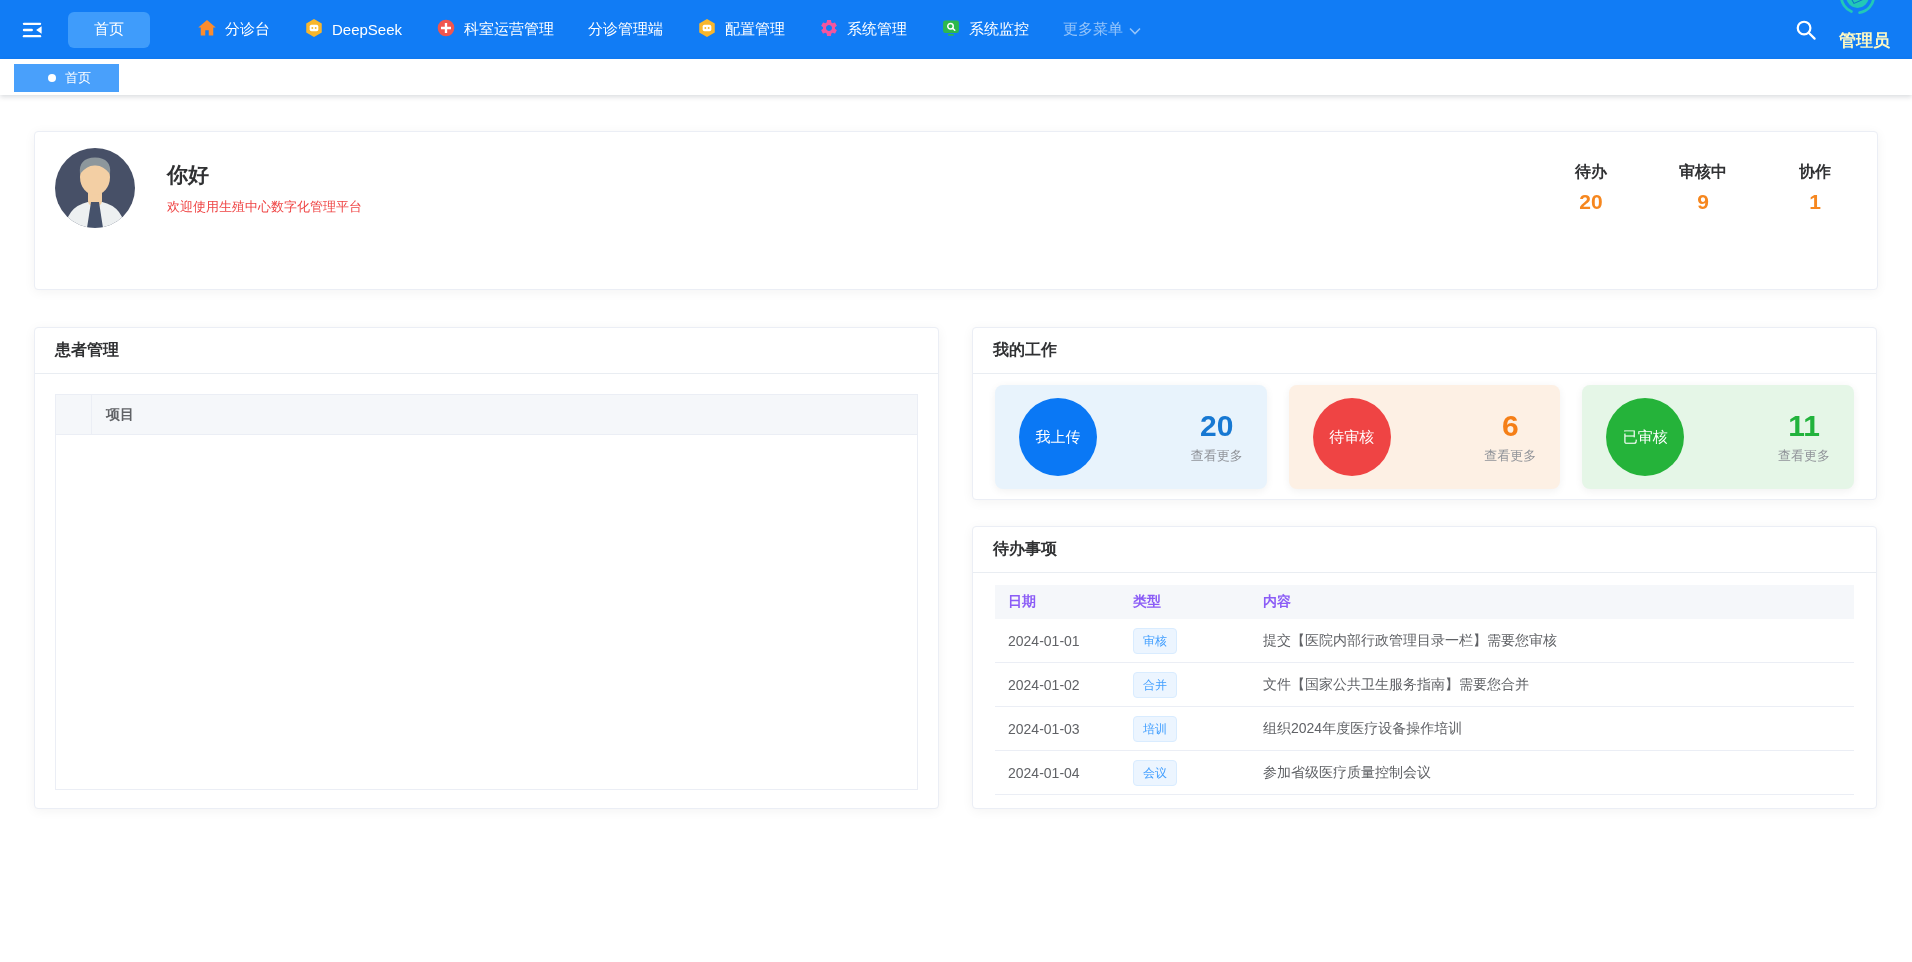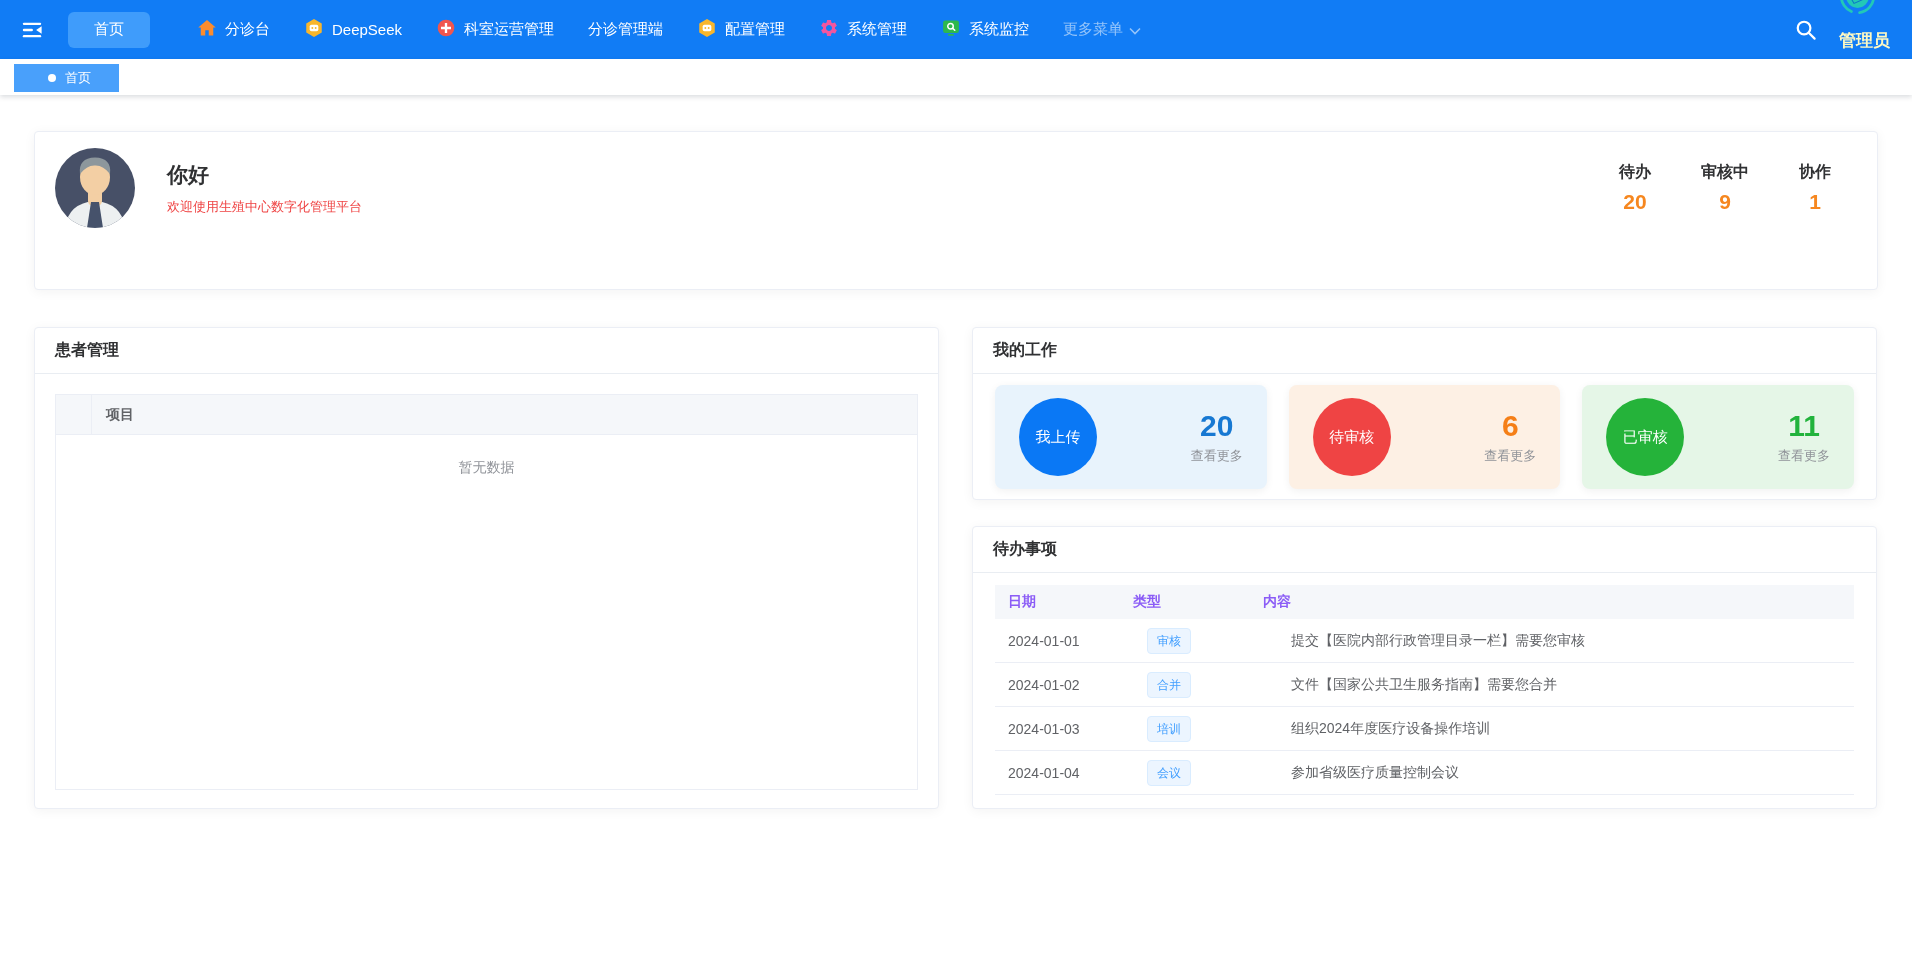--- a/index.html
+++ b/index.html
@@ -36,21 +36,21 @@
     box-shadow:0 2px 12px rgba(0,0,0,.05); }
   .card-header { height:46px; padding:0 20px; display:flex; align-items:center;
     border-bottom:1px solid #e9edf2; font-size:16px; font-weight:700; color:#303133; }
 
   
   .my-info { height:159px; }
   .my-info .card-body { height:112px; display:flex; align-items:center; padding:0 20px; }
   .avatar-svg { margin-right:32px; flex:none; }
   .greet-title { font-size:21px; font-weight:700; color:#303133; margin-bottom:9px; }
   .greet-sub { font-size:13px; color:#ef4444; }
-  .info-stats { margin-left:auto; display:flex; gap:50px; padding-right:26px; }
+  .info-stats { margin-left:auto; display:flex; gap:72px; padding-right:26px; }
   .stat { text-align:center; cursor:pointer; }
   .stat-label { font-size:16px; font-weight:700; color:#303133; }
   .stat-value { font-size:21px; font-weight:700; color:#f6871f; margin-top:7px; }
 
   
   .row { display:flex; gap:33px; margin-top:37px; align-items:flex-start; }
   .patient-card { width:905px; height:482px; }
   .patient-card .card-body { padding:20px; }
   .ptable { border:1px solid #ebeef5; height:396px; }
   .ptable-header { display:flex; align-items:center; background:#f5f7fa;
@@ -78,21 +78,21 @@
   .tile-orange .tile-num { color:#f57f17; }
   .tile-green  { background:#e5f6e7; } .tile-green .tile-circle { background:#25b33a; }
   .tile-green .tile-num  { color:#21b33c; }
 
   
   .todo-card { height:283px; }
   .todo-card .card-body { padding:12px 22px 0; }
   .t-head { display:flex; align-items:center; background:#f5f7fa; height:34px;
     font-size:14px; font-weight:700; color:#8b5cf6; }
   .t-row { display:flex; align-items:center; height:44px;
-    border-bottom:1px solid #ebeef5; font-size:14px; color:#606266;gap:14px; }
+    border-bottom:1px solid #ebeef5; font-size:14px; color:#606266; }
   .c-date { width:125px; padding-left:13px; flex:none; }
   .c-type { width:130px; padding-left:13px; flex:none; }
   .c-content { flex:1; padding-left:13px; }
   .badge { display:inline-block; background:#ecf5ff; border:1px solid #d9ecff;
     color:#409eff; font-size:12px; line-height:1; padding:6px 9px; border-radius:4px; }
 </style>
 </head>
 <body>
 
 <nav class="navbar">
@@ -260,21 +260,20 @@
   <div class="row">
 
     <section class="card patient-card">
       <div class="card-header">患者管理</div>
       <div class="card-body">
         <div class="ptable">
           <div class="ptable-header">
             <div class="ptable-idx"></div>
             <div class="ptable-name">项目</div>
           </div>
-          <div class="ptable-empty">暂无数据</div>
         </div>
       </div>
     </section>
 
     <div class="right-col">
 
       <section class="card work-card">
         <div class="card-header">我的工作</div>
         <div class="card-body">
           <div class="tile tile-blue">

